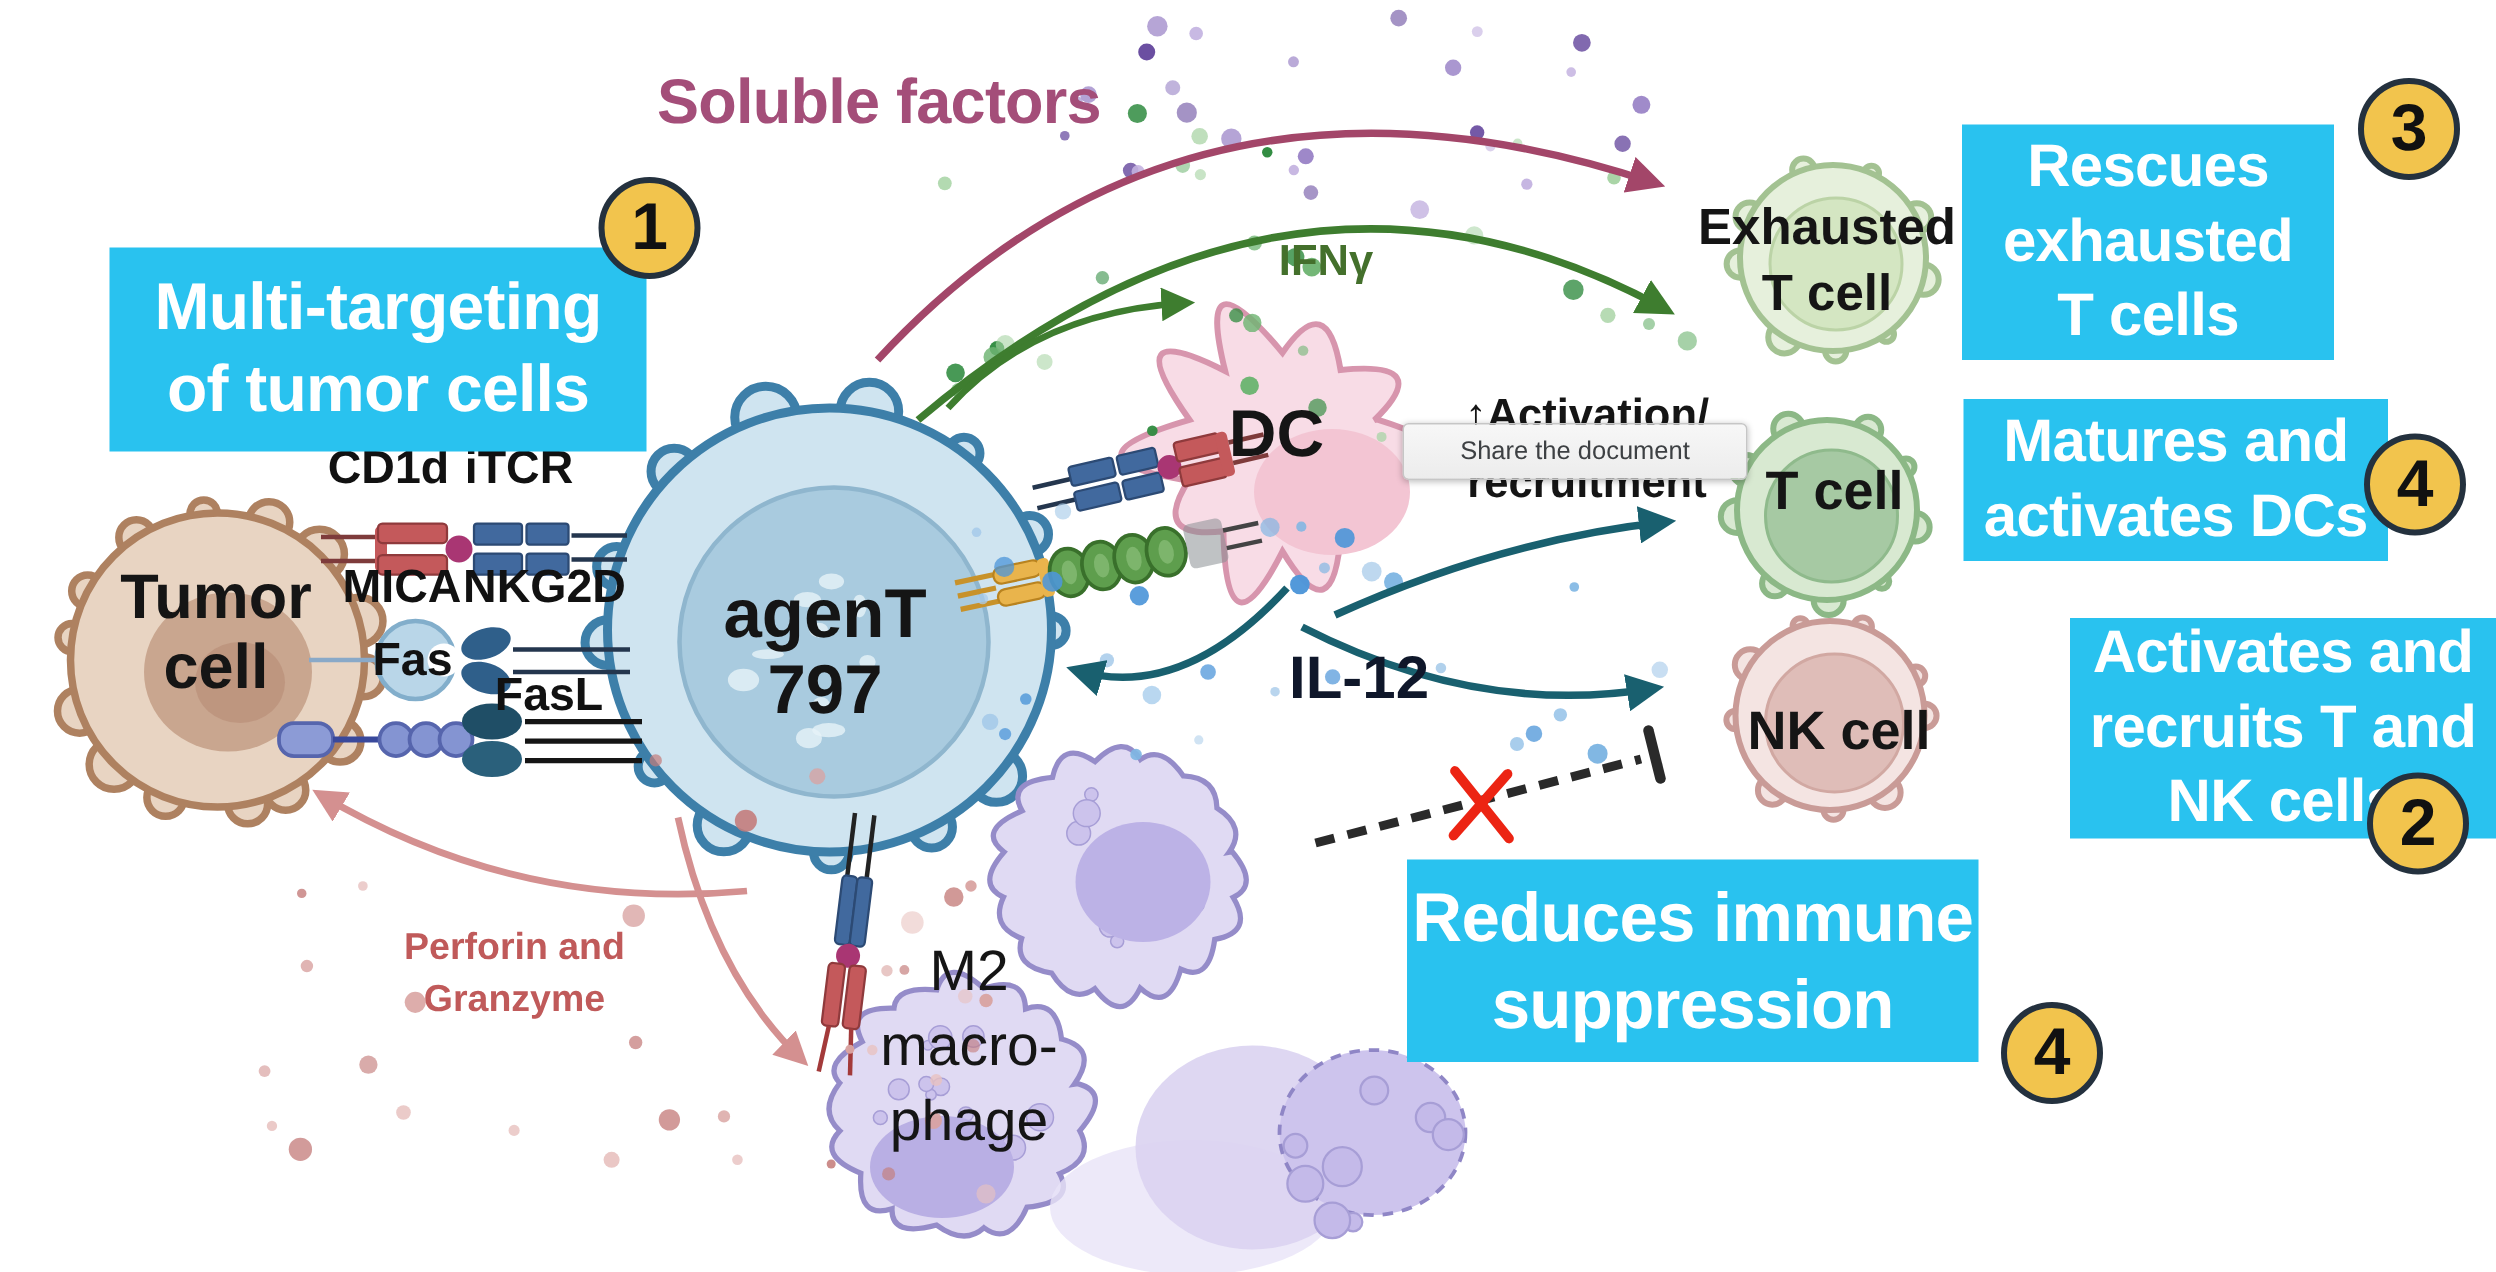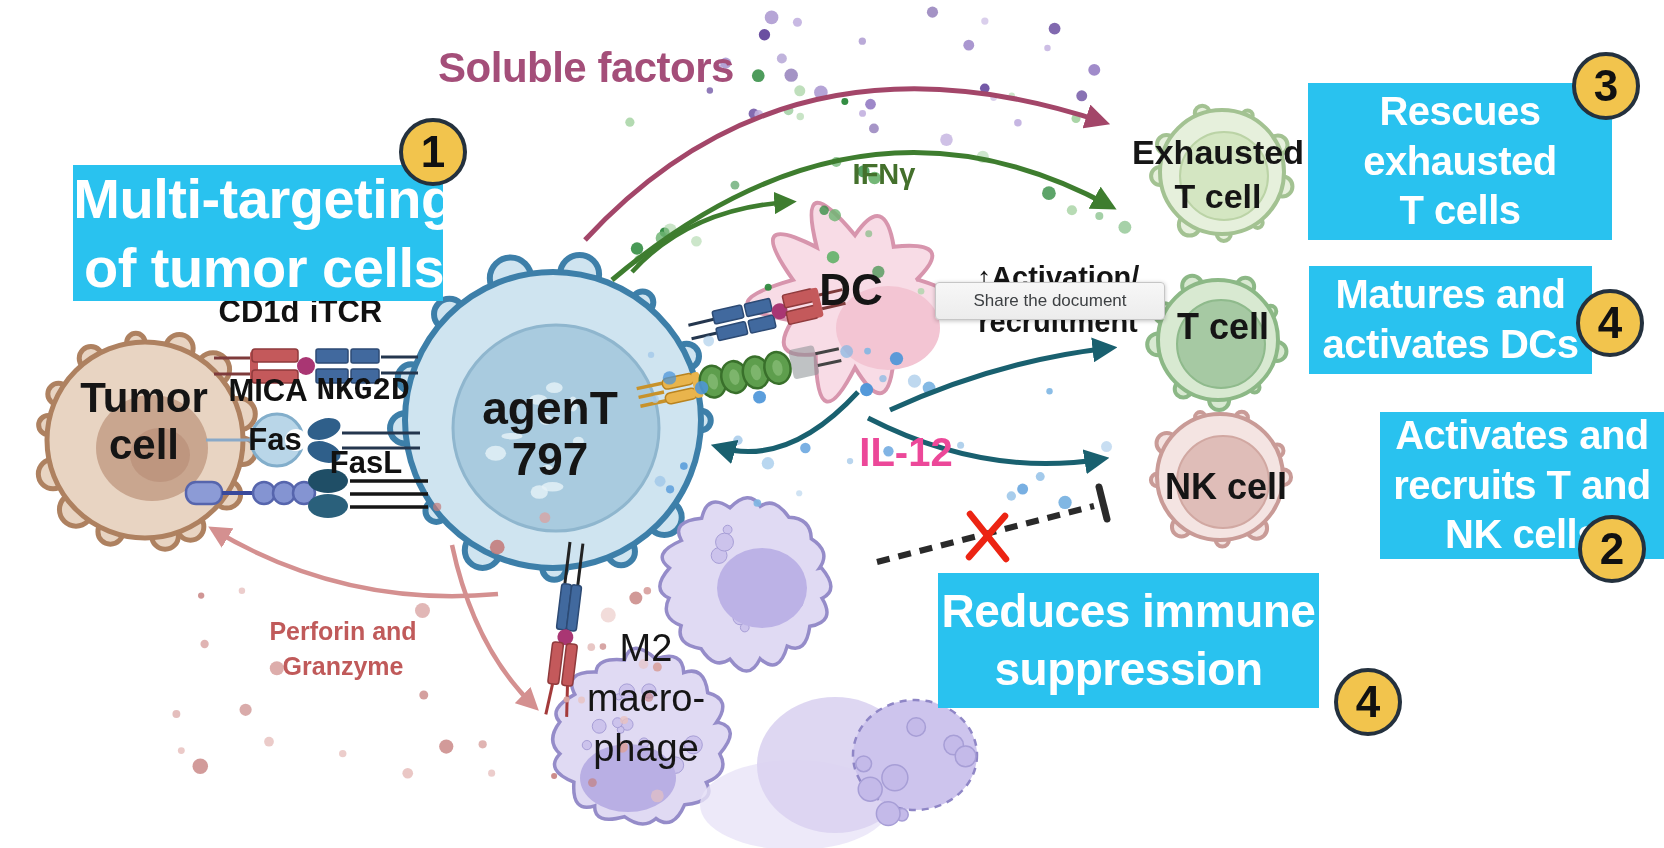--- a/index.html
+++ b/index.html
@@ -3,40 +3,40 @@
 <meta charset="utf-8">
 <style>
   html,body{margin:0;padding:0;background:#fff;font-family:"Liberation Sans",sans-serif;}
   .stage{position:relative;width:1664px;height:848px;background:#ffffff;overflow:hidden;}
   #art{position:absolute;left:0;top:0;z-index:1;}
   .lbl{position:absolute;transform:translate(-50%,-50%);text-align:center;color:#151515;
        white-space:nowrap;z-index:2;line-height:1.15;}
   .lbl span{display:block;}
   .soluble{left:586px;top:68px;font-size:42px;font-weight:800;color:#A44E79;letter-spacing:-0.5px;}
   .ifng{left:884px;top:175px;font-size:29px;font-weight:800;color:#44702C;}
-  .il12{left:906px;top:452px;font-size:40px;font-weight:800;color:#ec4899;}
+  .il12{left:906px;top:452px;font-size:40px;font-weight:800;color:#0f172a;}
   .activation{left:1058px;top:300px;font-size:29px;font-weight:600;line-height:1.55;}
   .perforin{left:343px;top:649px;font-size:25px;font-weight:700;color:#C05A5A;line-height:1.4;}
   .tumor-lbl{left:144px;top:421px;font-size:42px;font-weight:800;line-height:1.12;}
   .agent-lbl{left:550px;top:434px;font-size:46px;font-weight:800;line-height:1.1;}
   .dc-lbl{left:851px;top:290px;font-size:44px;font-weight:800;}
   .exh-lbl{left:1218px;top:174px;font-size:34px;font-weight:800;line-height:1.3;}
   .t-lbl{left:1223px;top:327px;font-size:36px;font-weight:800;}
   .nk-lbl{left:1226px;top:487px;font-size:36px;font-weight:800;}
   .m2-lbl{left:646px;top:698px;font-size:38px;font-weight:400;line-height:1.32;}
   .rlabel{font-size:31px;font-weight:600;color:#111;}
   .rcd1d{left:259px;top:312px;}  .ritcr{left:346px;top:312px;}
-  .rmica{left:268px;top:391px;}  .rnkg2d{left:363px;top:391px;font-family:Liberation Mono, monospace;}
+  .rmica{left:268px;top:391px;}  .rnkg2d{left:363px;top:391px;}
   .rfas{left:275px;top:440px;}   .rfasl{left:366px;top:463px;}
   .cbox{position:absolute;background:#29C2EF;color:#fff;display:flex;flex-direction:column;
         justify-content:center;align-items:center;font-weight:800;text-align:center;
         line-height:1.24;z-index:2;letter-spacing:-0.5px;}
   .cbox span{display:block;white-space:nowrap;}
-  #box-multi{left:73px;top:165px;width:358px;height:136px;font-size:56px;padding-left:12px;}
-  #box-rescues{left:1308px;top:83px;width:304px;height:157px;font-size:40px;}
+  #box-multi{left:73px;top:165px;width:358px;height:136px;font-size:44px;}
+  #box-rescues{left:1308px;top:83px;width:248px;height:157px;font-size:40px;}
   #box-matures{left:1309px;top:266px;width:283px;height:108px;font-size:40px;}
   #box-activates{left:1380px;top:412px;width:284px;height:147px;font-size:40px;}
   #box-reduces{left:938px;top:573px;width:381px;height:135px;font-size:46px;}
   .badge{position:absolute;width:68px;height:68px;border-radius:50%;background:#F2C44D;
          border:4px solid #24313E;box-sizing:border-box;display:flex;align-items:center;
          justify-content:center;font-size:44px;font-weight:600;color:#111;z-index:3;}
   #badge-1{left:399px;top:118px;}
   #badge-3{left:1572px;top:52px;}
   #badge-4a{left:1576px;top:289px;}
   #badge-2{left:1578px;top:515px;}

